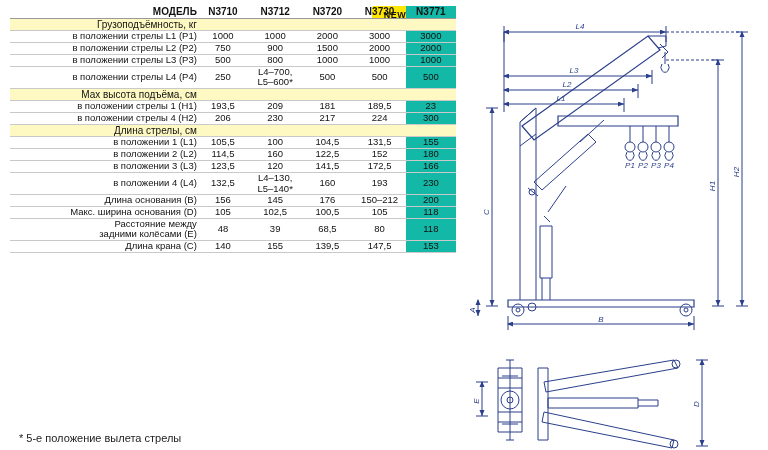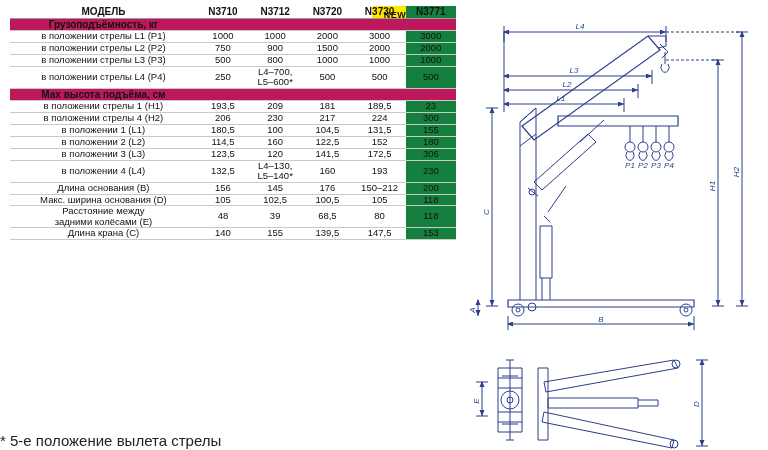--- a/index.html
+++ b/index.html
@@ -32,75 +32,75 @@
   }
   #spec-table td, #spec-table th {
     border-bottom: 1px solid #c9c9c9;
     padding: 0;
     vertical-align: middle;
   }
   #spec-table tr.hdr td {
     border-bottom: 1px solid #9a9a9a;
   }
   .lbl {
-    text-align: center;
+    text-align: right;
     padding: 4px 4px 4px 6px;
     width: 186px;
     line-height: 1.15;
   }
   .val {
     text-align: center;
     width: 52px;
     padding: 4px 2px;
     line-height: 1.15;
   }
   .val.last {
     width: 50px;
   }
   tr.hdr .lbl, tr.hdr .val {
     font-weight: bold;
     font-size: 10px;
     padding-top: 7px;
     padding-bottom: 7px;
   }
   tr.section td {
-    font-weight: bold;
-    background: #be185d;
+    font-weight: normal;
+    background: #fef9c3;
     font-size: 10px;
     padding-top: 5px;
     padding-bottom: 5px;
   }
   tr.section .lbl {
     padding-left: 6px;
   }
   .newcol {
-    background: #15803d;
+    background: #14b8a6;
   }
   
   #new-badge {
     position: absolute;
     left: 372px;
     top: 6px;
     width: 46px;
     height: 17px;
     background: #ffe600;
     border-radius: 2px 2px 0 0;
     font-size: 9px;
     font-weight: bold;
     color: #111111;
     display: flex;
     align-items: center;
     justify-content: center;
     letter-spacing: 0.5px;
   }
   #footnote {
     position: absolute;
-    left: 0;
+    left: 19px;
     top: 432px;
-    font-size: 15px;
+    font-size: 11px;
     color: #222222;
   }
   .twoline {
     line-height: 1.1;
   }
 
   
   #drawings {
     position: absolute;
     left: 462px;
@@ -191,43 +191,51 @@
       </tr>
       <tr>
         <td class="lbl">в положении стрелы 4 (Н2)</td>
         <td class="val">206</td>
         <td class="val">230</td>
         <td class="val">217</td>
         <td class="val">224</td>
         <td class="val last newcol">300</td>
       </tr>
 
+      <tr class="section">
+        <td class="lbl">Длина стрелы, см</td>
+        <td class="val"></td>
+        <td class="val"></td>
+        <td class="val"></td>
+        <td class="val"></td>
+        <td class="val last newcol"></td>
+      </tr>
       <tr>
         <td class="lbl">в положении 1 (L1)</td>
-        <td class="val">180,5</td>
+        <td class="val">105,5</td>
         <td class="val">100</td>
         <td class="val">104,5</td>
         <td class="val">131,5</td>
         <td class="val last newcol">155</td>
       </tr>
       <tr>
         <td class="lbl">в положении 2 (L2)</td>
         <td class="val">114,5</td>
         <td class="val">160</td>
         <td class="val">122,5</td>
         <td class="val">152</td>
         <td class="val last newcol">180</td>
       </tr>
       <tr>
         <td class="lbl">в положении 3 (L3)</td>
         <td class="val">123,5</td>
         <td class="val">120</td>
         <td class="val">141,5</td>
         <td class="val">172,5</td>
-        <td class="val last newcol">306</td>
+        <td class="val last newcol">166</td>
       </tr>
       <tr>
         <td class="lbl">в положении 4 (L4)</td>
         <td class="val">132,5</td>
         <td class="val twoline" style="white-space:pre-line;">L4–130,
 L5–140*</td>
         <td class="val">160</td>
         <td class="val">193</td>
         <td class="val last newcol">230</td>
       </tr>

